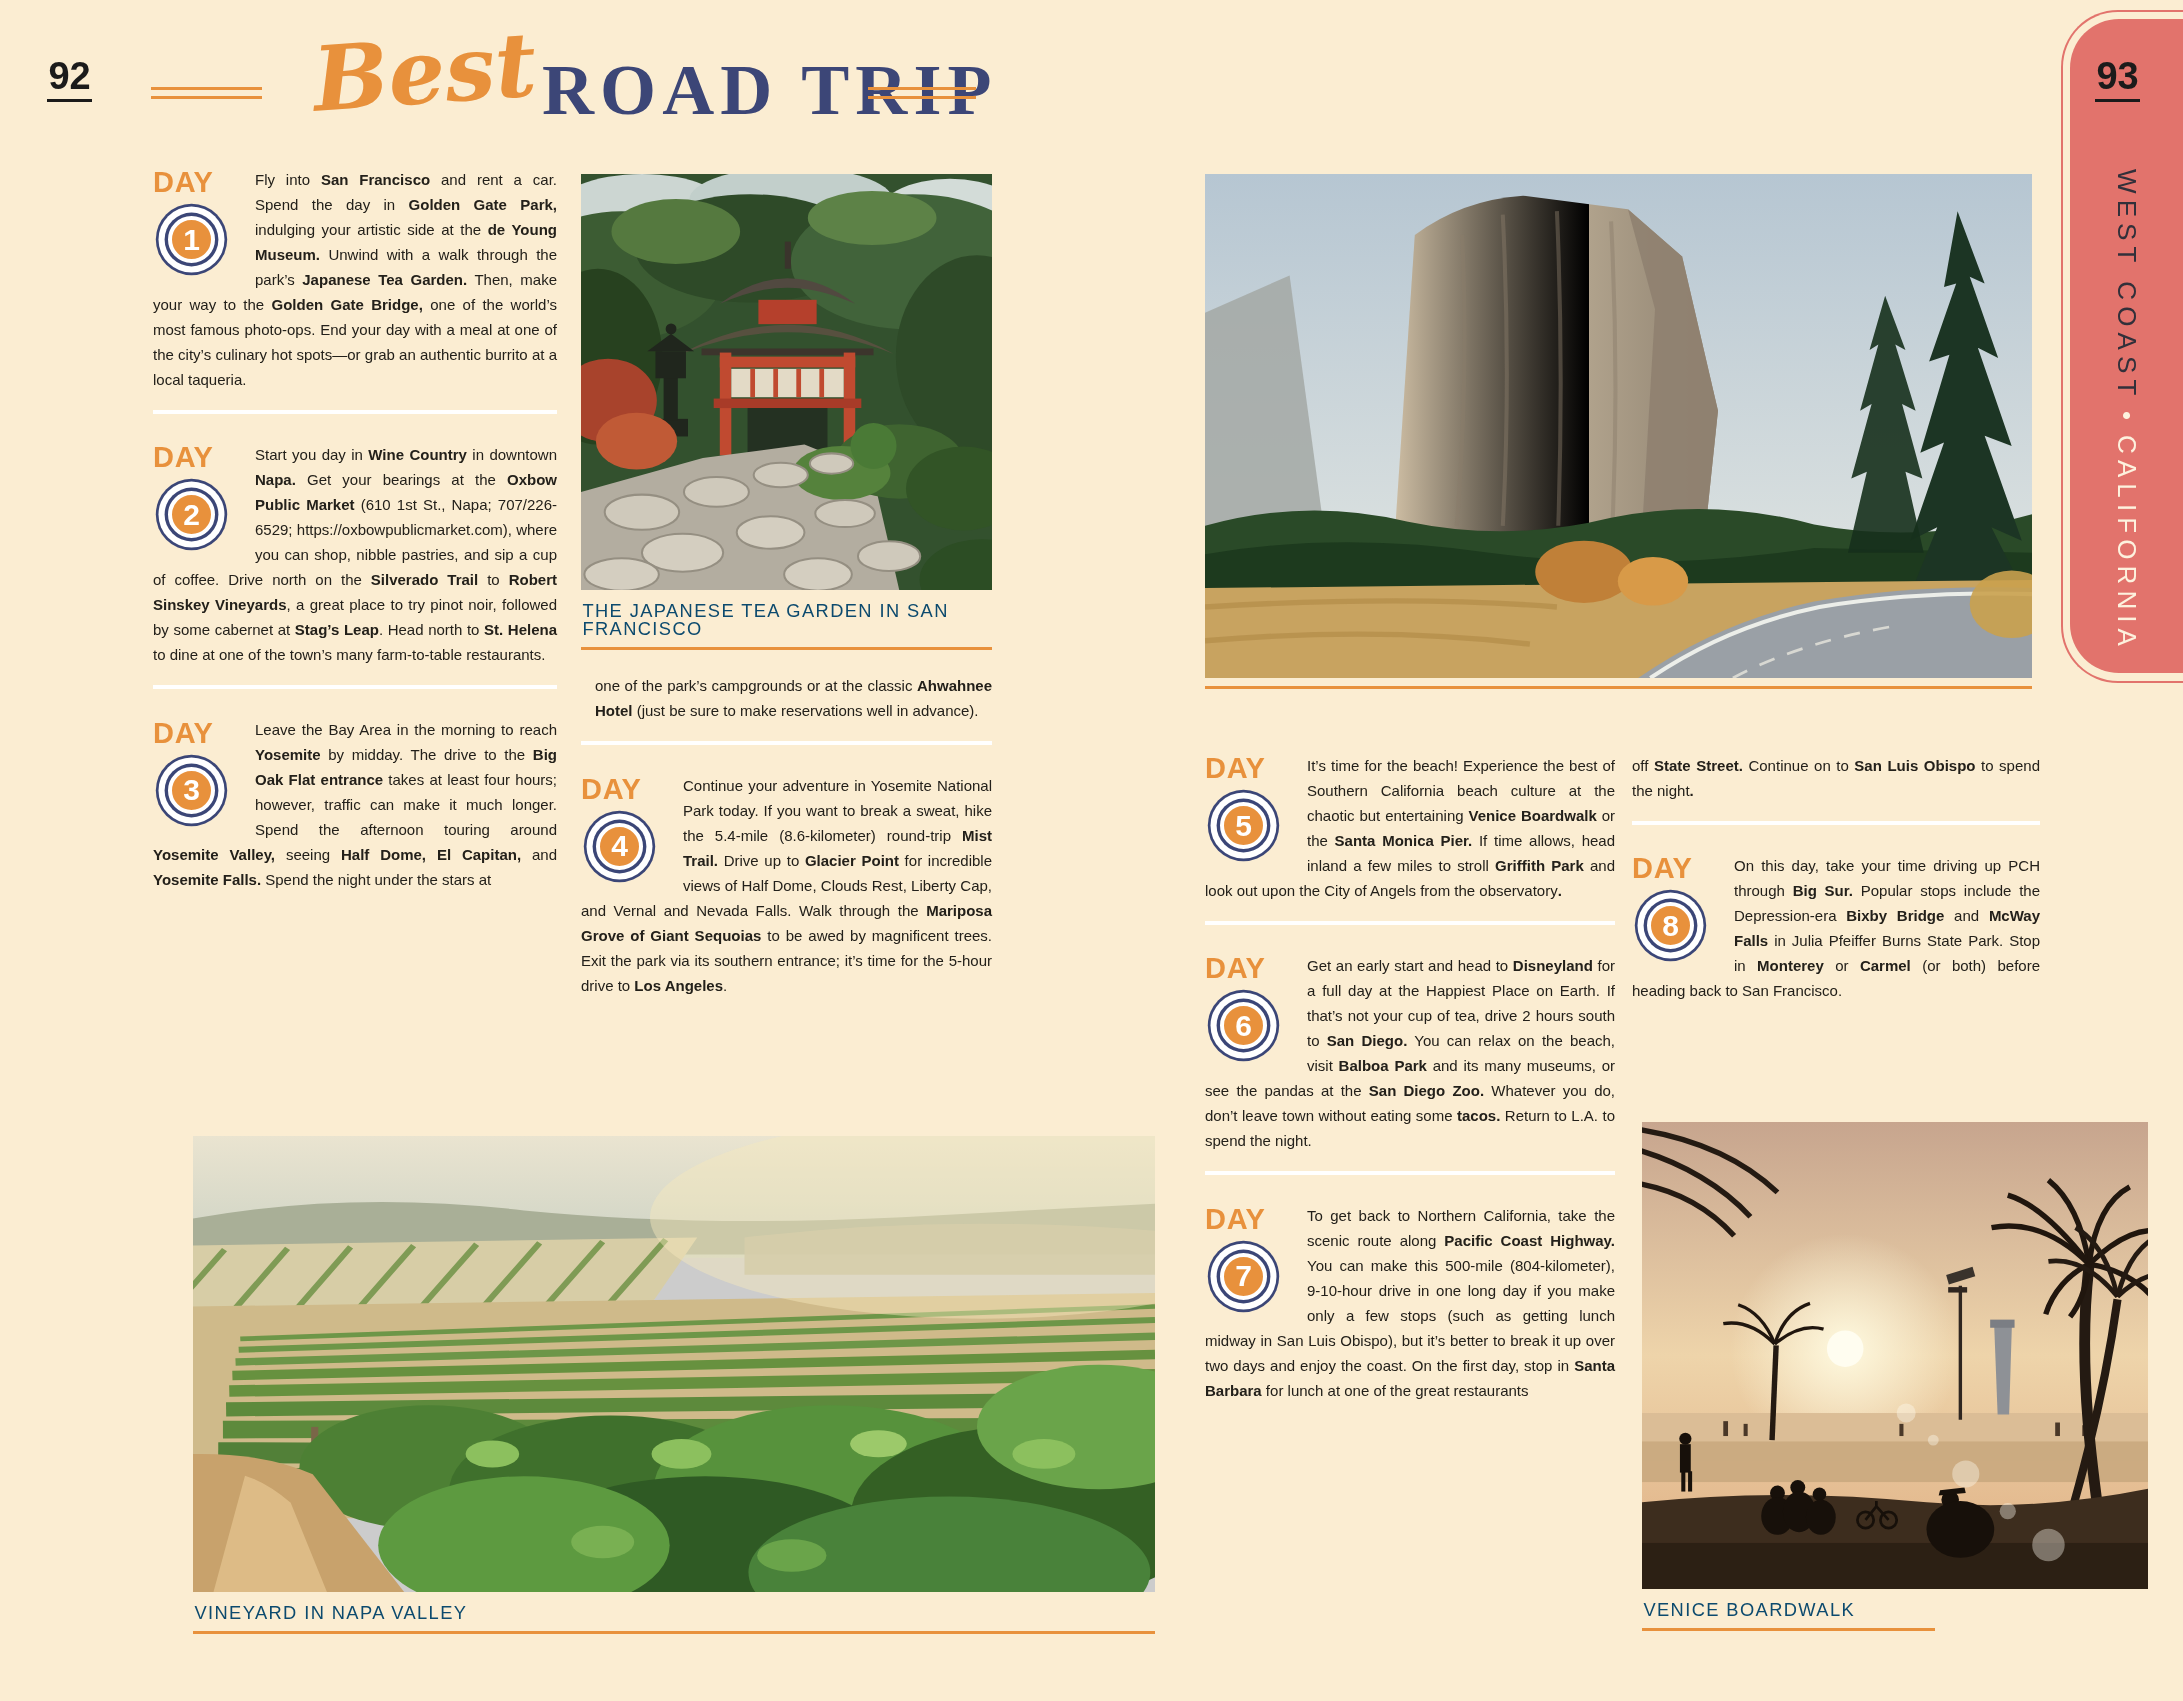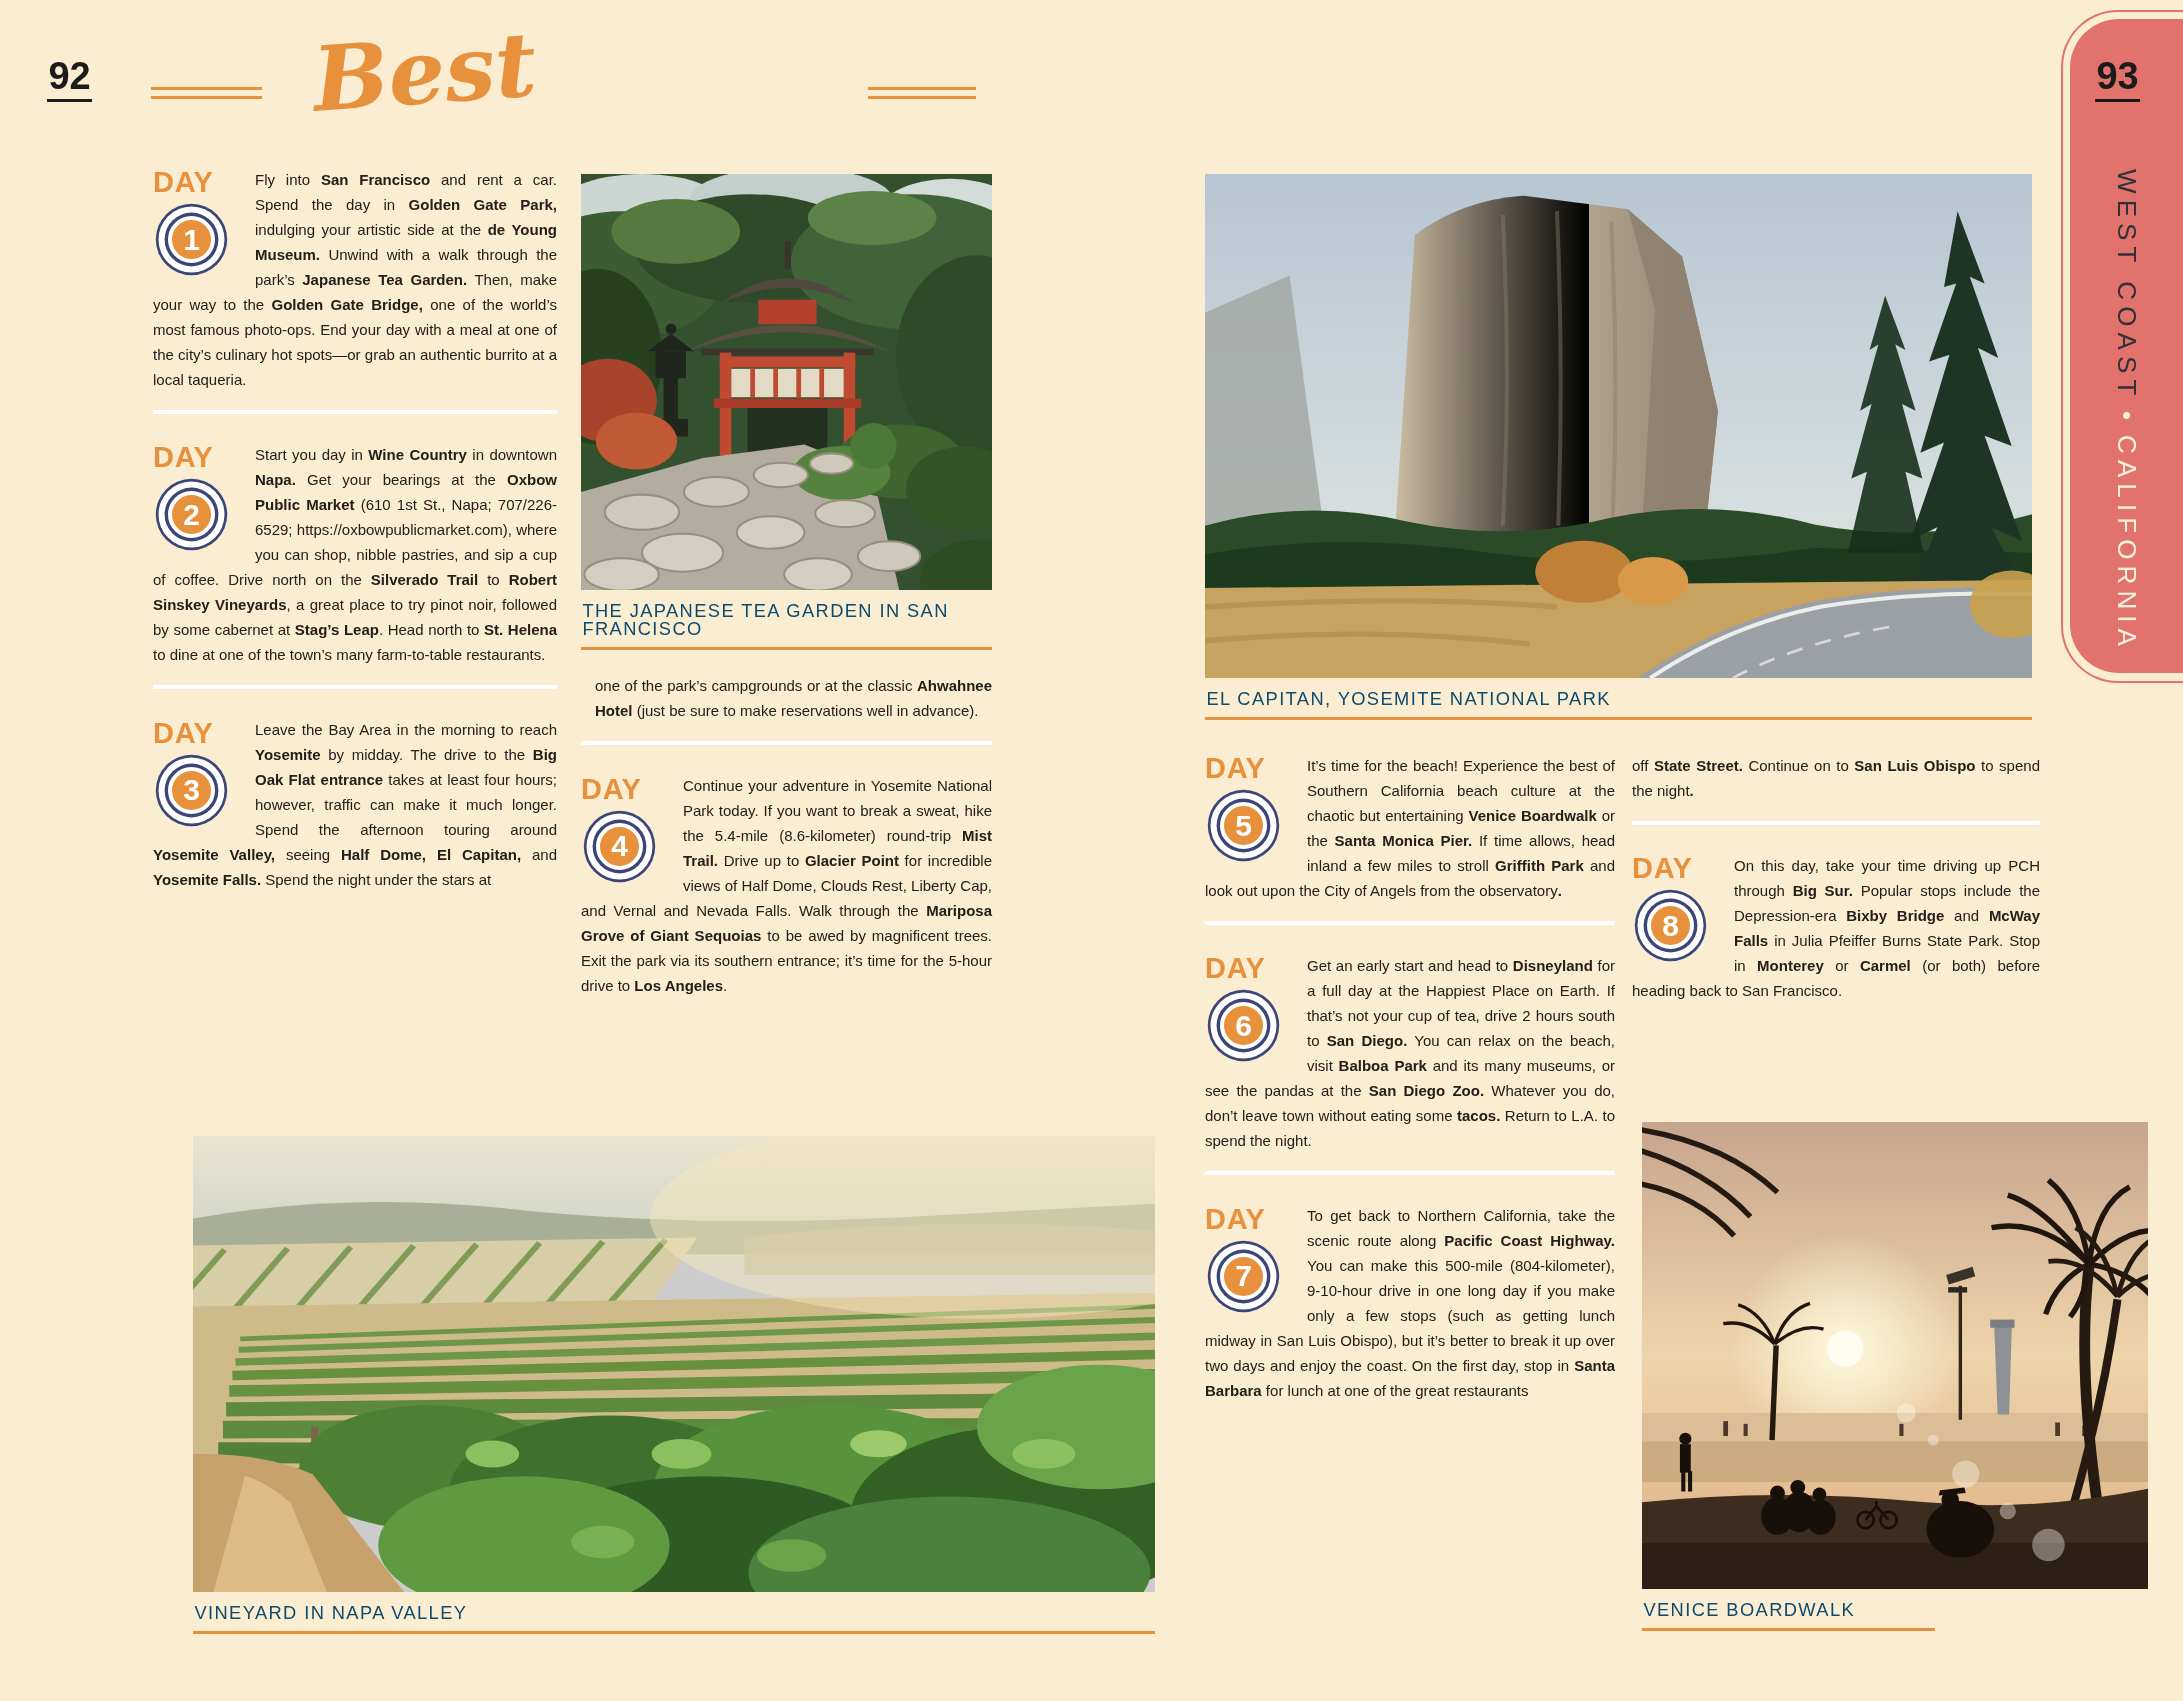--- a/index.html
+++ b/index.html
@@ -82,20 +82,21 @@
 </style>
 </head>
 <body>
 
 <div id="spread">
 
   <div class="pagenum" id="pn-left">92</div>
 
   <div class="dbl" id="dbl-l"></div>
   <div id="best">Best</div>
+  <div id="roadtrip">ROAD TRIP</div>
   <div class="dbl" id="dbl-r"></div>
 
   <section class="col" style="left:153px; top:167px; width:404px;">
     <article class="day">
       <div class="badge">
         <div class="daylabel">DAY</div>
         <div class="daycircle">
             <span>1</span>
           </div>
       </div>
@@ -219,21 +220,20 @@
         <path d="M0,612 L1222,600 L1222,745 L0,745 Z" fill="#c8a360"></path>
         <path d="M0,640 Q300,622 520,640 M0,690 Q260,668 480,695" stroke="#b28c48" stroke-width="8" fill="none" opacity="0.7"></path>
         <ellipse cx="560" cy="588" rx="72" ry="46" fill="#c08038"></ellipse>
         <ellipse cx="662" cy="602" rx="52" ry="36" fill="#d89a48"></ellipse>
         <path d="M640,745 Q760,662 900,632 Q1050,606 1222,612 L1222,745 Z" fill="#9aa0a6"></path>
         <path d="M658,745 Q772,668 908,640 Q1052,616 1222,621" stroke="#eceee9" stroke-width="6" fill="none"></path>
         <path d="M780,745 Q880,692 1020,668" stroke="#d8d8d2" stroke-width="4" fill="none" stroke-dasharray="24 20"></path>
         <ellipse cx="1192" cy="636" rx="62" ry="50" fill="#caa14e" opacity="0.9"></ellipse>
       </svg>
     </div>
-    <div class="caption">EL CAPITAN, YOSEMITE NATIONAL PARK</div>
     <div class="caption-rule"></div>
   </div>
 
   <section class="col" style="left:1205px; top:753px; width:410px;">
     <article class="day">
       <div class="badge">
         <div class="daylabel">DAY</div>
         <div class="daycircle">
             <span>5</span>
           </div>

